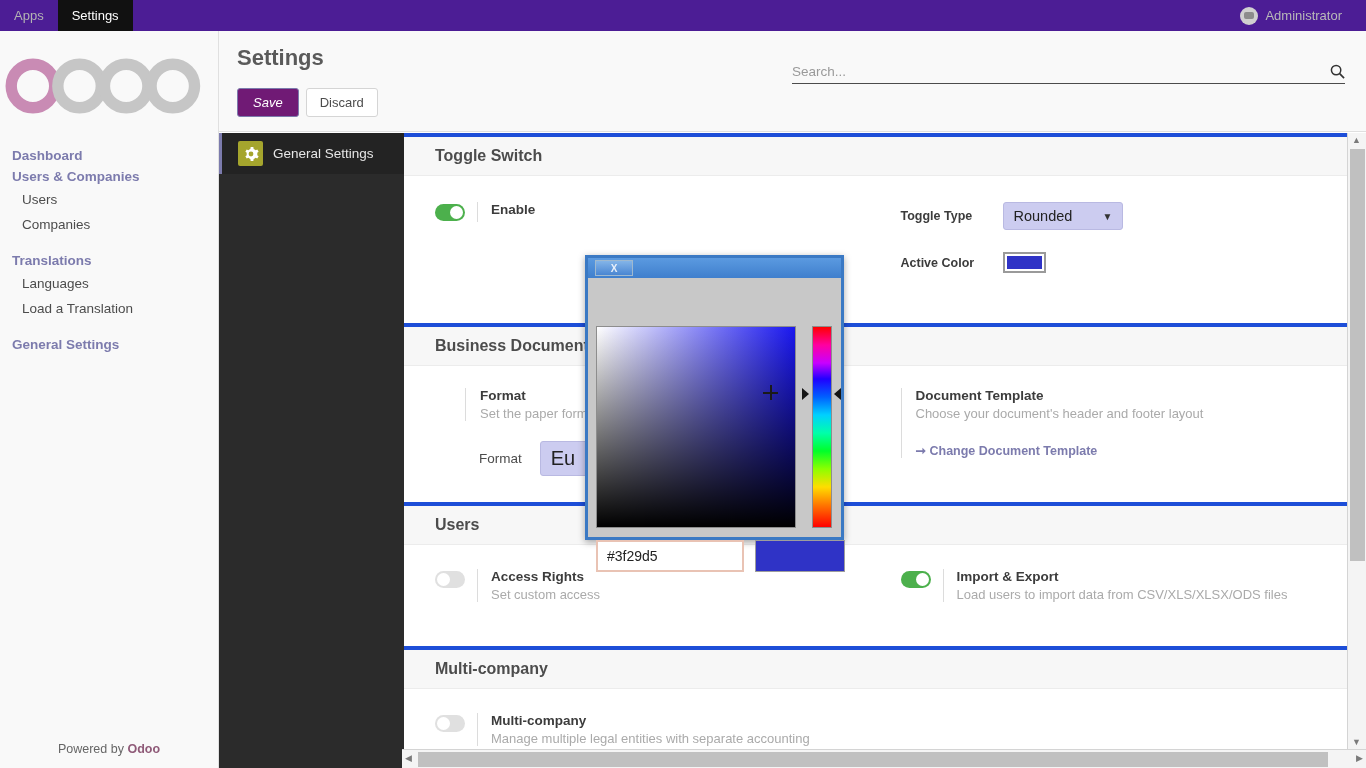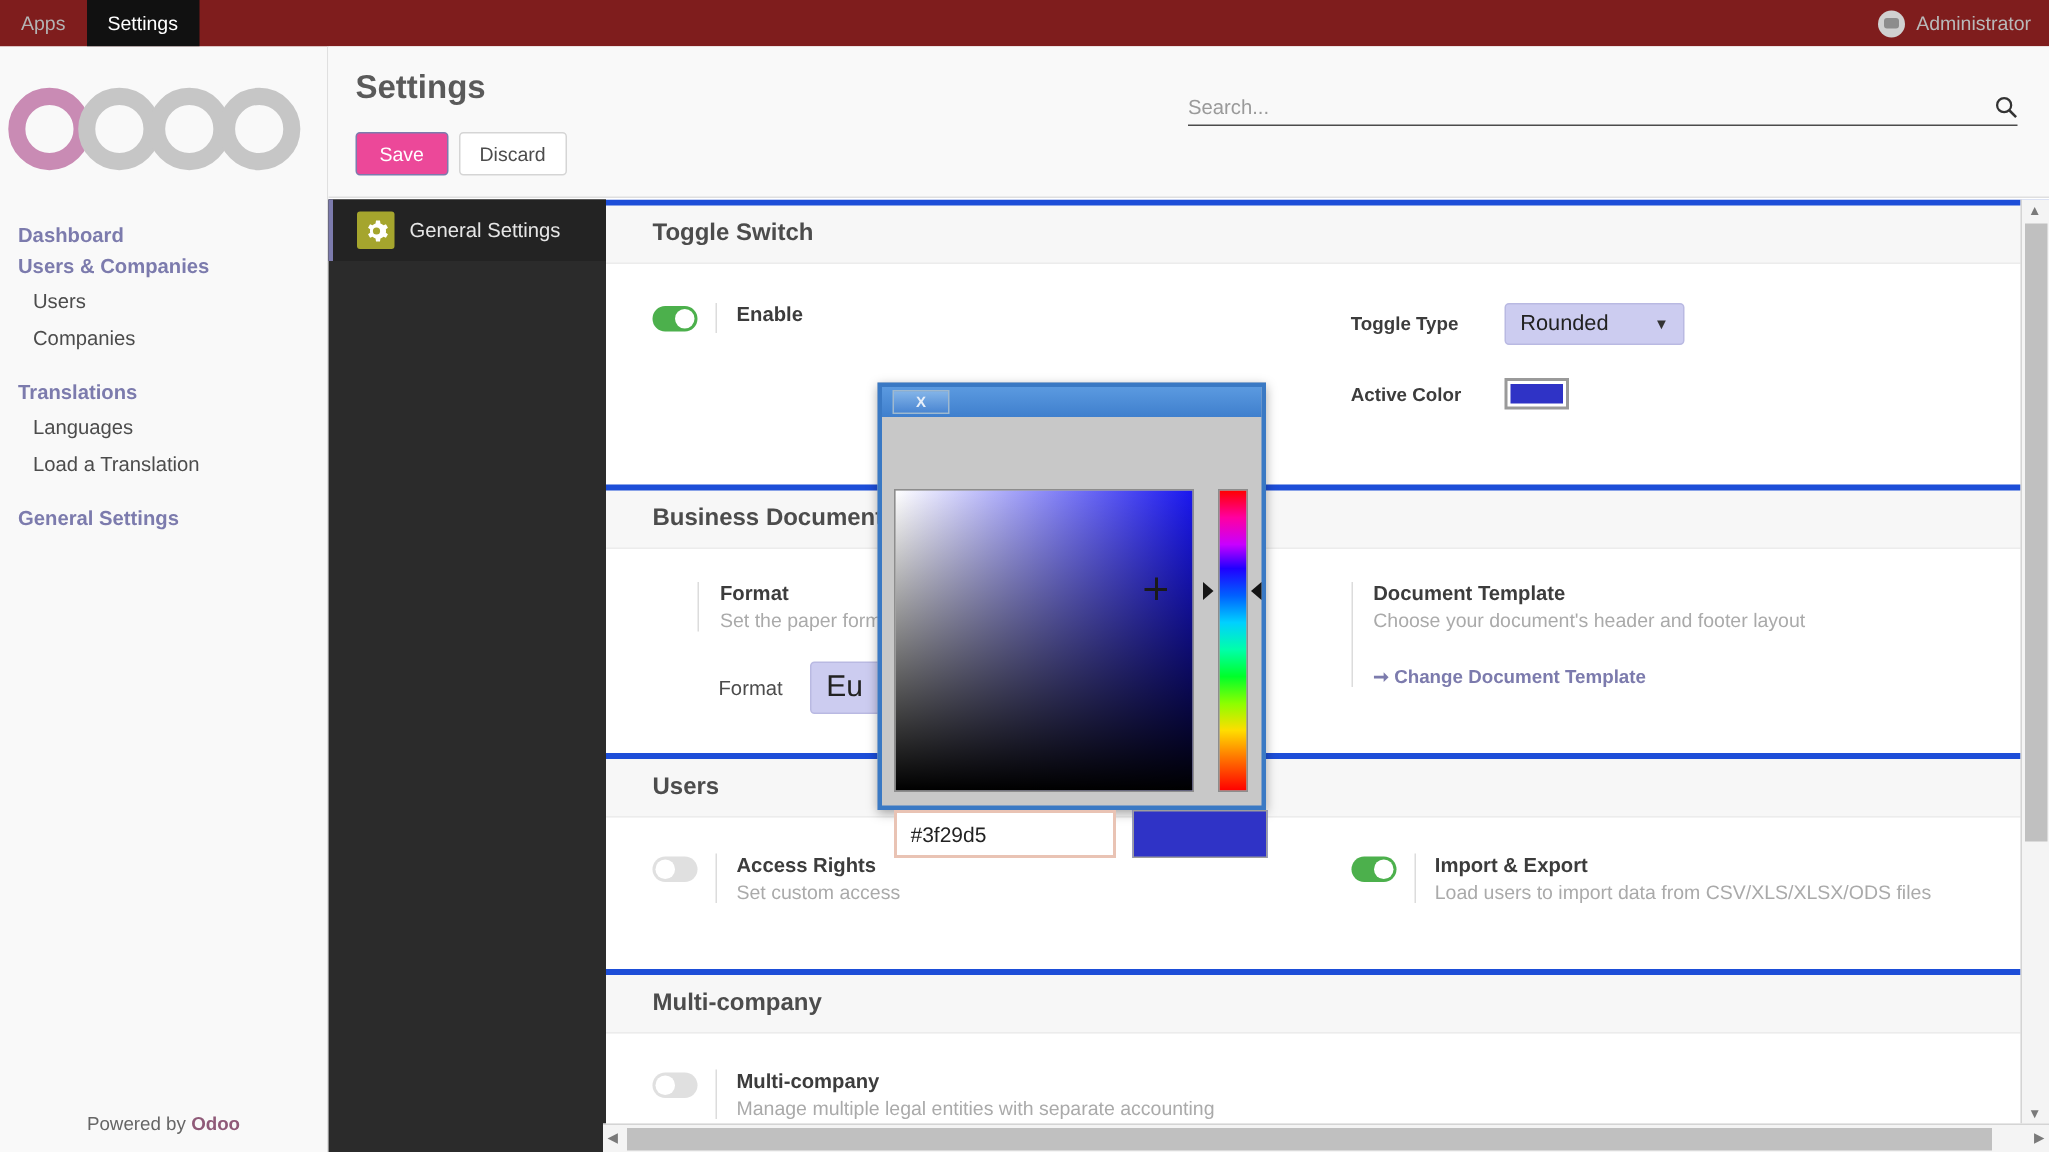--- a/index.html
+++ b/index.html
@@ -7,33 +7,33 @@
     width: 1366px; height: 768px;
     font-family: "Liberation Sans", sans-serif;
     background: #ffffff;
     overflow: hidden;
   }
 
   
   #topbar {
     position: absolute; top: 0; left: 0;
     width: 1366px; height: 31px;
-    background: #7f1d1d;
+    background: #4c1d95;
     display: flex; align-items: stretch;
   }
   .tb-item {
     display: flex; align-items: center;
     padding: 0 14px;
     font-size: 13px; color: #b3b3b3;
     cursor: pointer;
   }
   .tb-item.active { background: #111111; color: #ffffff; }
   #topbar-right {
     margin-left: auto; display: flex; align-items: center;
-    padding-right: 12px; gap: 7px;
+    padding-right: 24px; gap: 7px;
   }
   #avatar {
     width: 18px; height: 18px; border-radius: 50%;
     background: #d0d0d0; position: relative;
   }
   #avatar::after {
     content: ""; position: absolute; left: 4px; top: 5px;
     width: 10px; height: 7px; border-radius: 2px; background: #8c8c8c;
   }
   #admin-label { font-size: 13px; color: #b9b9b9; }
@@ -71,23 +71,24 @@
   #ctrlbar {
     position: relative; height: 101px;
     background: #f9f9f9; border-bottom: 1px solid #dfdfdf;
   }
   #page-title {
     position: absolute; left: 18px; top: 14px;
     font-size: 22px; font-weight: bold; color: #5a5a5a;
   }
   #btns { position: absolute; left: 18px; top: 57px; display: flex; gap: 7px; }
   #save-btn {
-    background: #ec4899; color: #ffffff; border: 1px solid #7c7bad;
+    background: #701a75; color: #ffffff; border: 1px solid #7c7bad;
     border-radius: 3px; font-size: 13px; padding: 6px 15px; cursor: pointer;
     font-family: "Liberation Sans", sans-serif;
+    font-style: italic;
   }
   #discard-btn {
     background: #ffffff; color: #4c4c4c; border: 1px solid #d5d5d5;
     border-radius: 3px; font-size: 13px; padding: 6px 13px; cursor: pointer;
     font-family: "Liberation Sans", sans-serif;
   }
   #search-wrap {
     position: absolute; left: 573px; top: 33px;
     width: 553px; border-bottom: 1px solid #4c4c4c;
     display: flex; align-items: center; padding-bottom: 4px;

